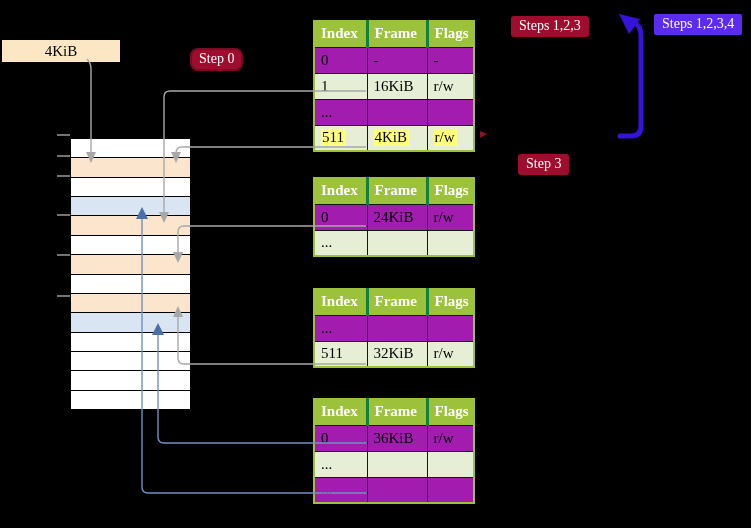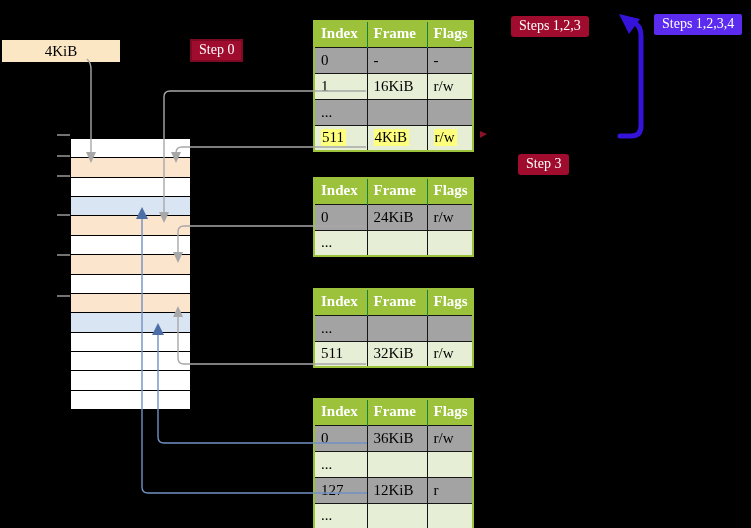--- a/index.html
+++ b/index.html
@@ -4,27 +4,27 @@
 <style>
   * { box-sizing: border-box; }
   html,body { margin:0; padding:0; background:#000; }
   .canvas {
     position:relative; width:751px; height:528px; background:#000;
     overflow:hidden; font-family:"Liberation Serif", serif;
   }
 
   
   .ptable {
-    position:absolute; border-collapse:collapse; background:#a3a3a3;
+    position:absolute; border-collapse:collapse; background:#a21caf;
     border:2px solid #9bc23a; table-layout:fixed;
   }
   .ptable th {
     background:#9bc23a; color:#fff; font-weight:bold; font-size:15px;
     text-align:left; padding:2px 4px 3px 6px; height:26px;
-    border-left:1px solid #15803d;
+    border-left:3px solid #15803d;
   }
   .ptable th:first-child { border-left:none; }
   .ptable td {
     font-size:15px; color:#000; padding:1px 4px 1px 6px; height:26px;
     border:1px solid #151515; vertical-align:middle; overflow:hidden;
   }
   .ptable tbody tr:nth-child(even) { background:#e7eed6; }
   .ptable th:nth-child(1), .ptable td:nth-child(1) { width:53px; }
   .ptable th:nth-child(2), .ptable td:nth-child(2) { width:60px; }
   .ptable th:nth-child(3), .ptable td:nth-child(3) { width:40px; }
@@ -52,21 +52,21 @@
     display:flex; align-items:center; justify-content:center;
   }
 
   
   .badge {
     position:absolute; color:#fff; font-size:14px; line-height:18px;
     padding:1px 8px 2px; white-space:nowrap;
   }
   .badge.red { background:#a00c2e; border-radius:3px; }
   .badge.purple { background:#5b2bf0; border-radius:2px; }
-  #step0 { left:190px; top:39px; border:2px solid #7d0a24; border-radius:0; padding:0 7px 1px; }
+  #step0 { left:190px; top:48px; border:2px solid #7d0a24; border-radius:8px; padding:0 7px 1px; }
   #steps123 { left:511px; top:16px; }
   #steps1234 { left:654px; top:14px; }
   #step4 { left:518px; top:154px; }
 
   svg.overlay { position:absolute; left:0; top:0; pointer-events:none; }
 </style>
 </head>
 <body>
 
 <div class="canvas">
@@ -189,25 +189,20 @@
       <tbody>
         <tr>
           <td>0</td>
           <td>36KiB</td>
           <td>r/w</td>
         </tr>
         <tr>
           <td>...</td>
           <td></td>
           <td></td>
-        </tr>
-        <tr>
-          <td>127</td>
-          <td>12KiB</td>
-          <td>r</td>
         </tr>
         <tr>
           <td>...</td>
           <td></td>
           <td></td>
         </tr>
       </tbody>
   </table>
 
   <svg class="overlay" width="751" height="528" viewBox="0 0 751 528">

